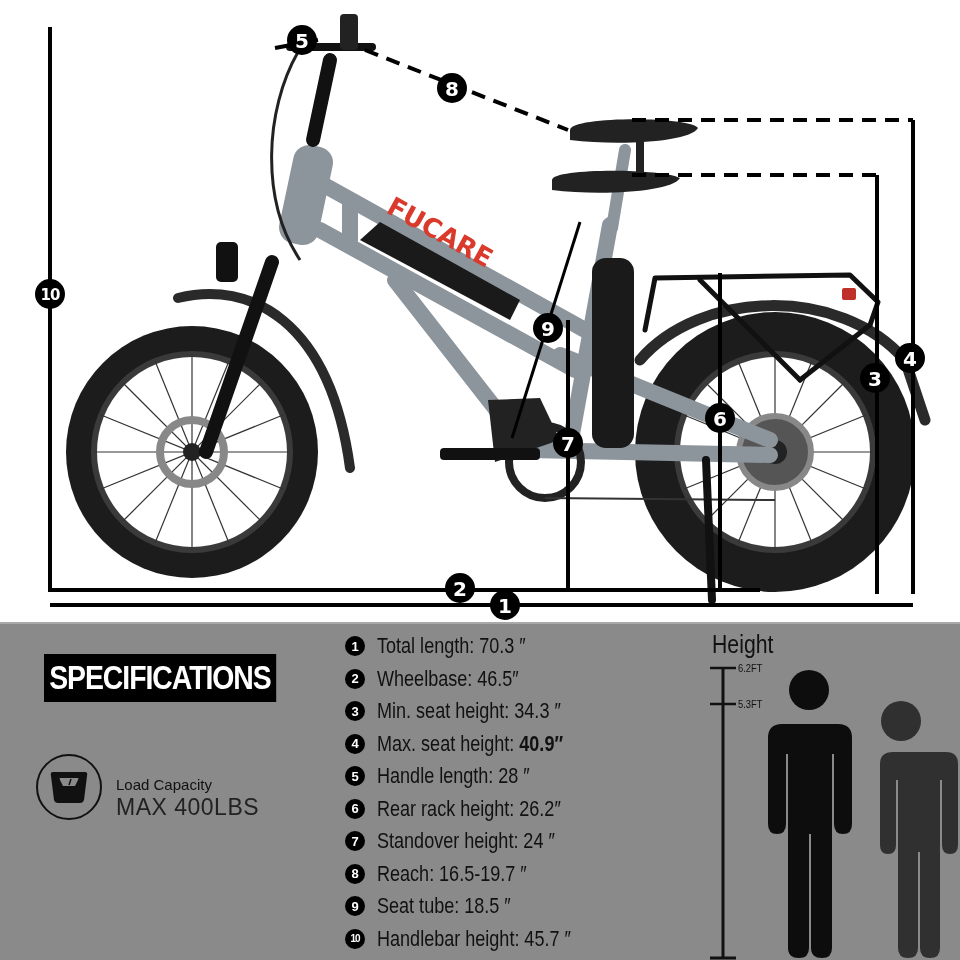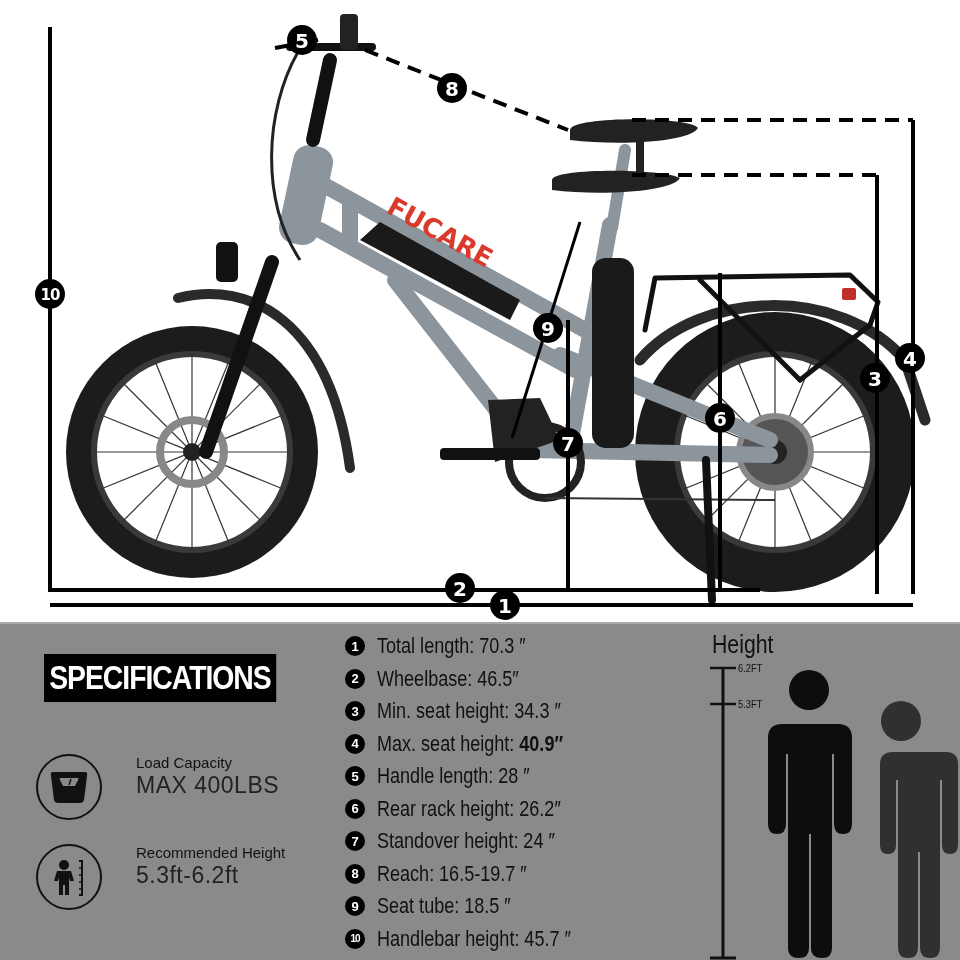--- a/index.html
+++ b/index.html
@@ -5,21 +5,21 @@
   * { box-sizing: border-box; margin: 0; padding: 0; }
   html, body { width: 960px; height: 960px; overflow: hidden; background: #ffffff; }
   body { position: relative; font-family: "Liberation Sans", sans-serif; }
   #diagram { position: absolute; left: 0; top: 0; width: 960px; height: 622px; }
   #diagram svg { display: block; }
   .bubble-text { font-family: "DejaVu Sans", sans-serif; font-weight: bold; fill: #ffffff; text-anchor: middle; dominant-baseline: central; }
   #panel { position: absolute; left: 0; top: 622px; width: 960px; height: 338px; background: #8a8a8a; border-top: 2px solid #a9a9a9; }
   .spec-title { position: absolute; left: 44px; top: 30px; height: 48px; padding: 0 6px; background: #000; color: #fff;
     font-family: "Liberation Sans", sans-serif; font-weight: bold; font-size: 33px; line-height: 48px; letter-spacing: -1.2px;
     transform: scaleX(0.86); transform-origin: left center; }
-  .feature { position: absolute; left: 36px; display: flex; align-items: flex-start; gap: 20px; }
+  .feature { position: absolute; left: 36px; display: flex; align-items: flex-end; }
   .feature .ico { width: 66px; height: 66px; border: 2.5px solid #111; border-radius: 50%; display: flex; align-items: center; justify-content: center; }
   .feature .txt { margin-left: 14px; color: #111; }
   .feature .lbl { font-size: 15px; line-height: 18px; color: #111; }
   .feature .val { font-size: 23px; line-height: 26px; color: #222; letter-spacing: 0.5px; }
   .spec-list { position: absolute; left: 345px; top: 6px; width: 330px; list-style: none; }
   .spec-list li { height: 32.5px; display: flex; align-items: center; color: #111; font-family: "Liberation Sans", sans-serif; font-size: 22px; }
   .spec-list .num { width: 20px; height: 20px; border-radius: 50%; background: #000; color: #fff; font-size: 13px; font-weight: bold;
     display: inline-flex; align-items: center; justify-content: center; margin-right: 12px; flex: none; }
   .spec-list .num.small { font-size: 10px; letter-spacing: -1px; }
   .spec-list .t { transform: scaleX(0.82); transform-origin: left center; white-space: nowrap; display: inline-block; }
@@ -203,39 +203,20 @@
         <path d="M11 8 L29 8 Q 30 8 29 10 L26 16 L14 16 L11 10 Q 10 8 11 8 Z" fill="#8a8a8a"></path>
         <line x1="20" y1="15" x2="22" y2="9" stroke="#111" stroke-width="1.5"></line>
       </svg>
     </div>
     <div class="txt">
       <div class="lbl">Load Capacity</div>
       <div class="val">MAX 400LBS</div>
     </div>
   </div>
 
-  <div class="feature" style="top:220px;">
-    <div class="ico">
-      <svg width="40" height="44" viewBox="0 0 40 44">
-        <circle cx="15" cy="10" r="5" fill="#111"></circle>
-        <path d="M8 16 L22 16 L25 26 L21 26 L20 22 L20 40 L16 40 L16 30 L14 30 L14 40 L10 40 L10 22 L9 26 L5 26 Z" fill="#111"></path>
-        <path d="M30 6 L33 6 L33 40 L30 40" fill="none" stroke="#111" stroke-width="2"></path>
-        <g stroke="#111" stroke-width="1.5">
-          <line x1="30" y1="13" x2="33" y2="13"></line>
-          <line x1="30" y1="20" x2="33" y2="20"></line>
-          <line x1="30" y1="27" x2="33" y2="27"></line>
-          <line x1="30" y1="34" x2="33" y2="34"></line>
-        </g>
-      </svg>
-    </div>
-    <div class="txt">
-      <div class="lbl">Recommended Height</div>
-      <div class="val">5.3ft-6.2ft</div>
-    </div>
-  </div>
 
   <ul class="spec-list">
     <li>
         <span class="num">1</span>
         <span class="t"><span>Total length:</span><span class="v">70.3 ″</span></span>
       </li>
     <li>
         <span class="num">2</span>
         <span class="t"><span>Wheelbase:</span><span class="v">46.5″</span></span>
       </li>

